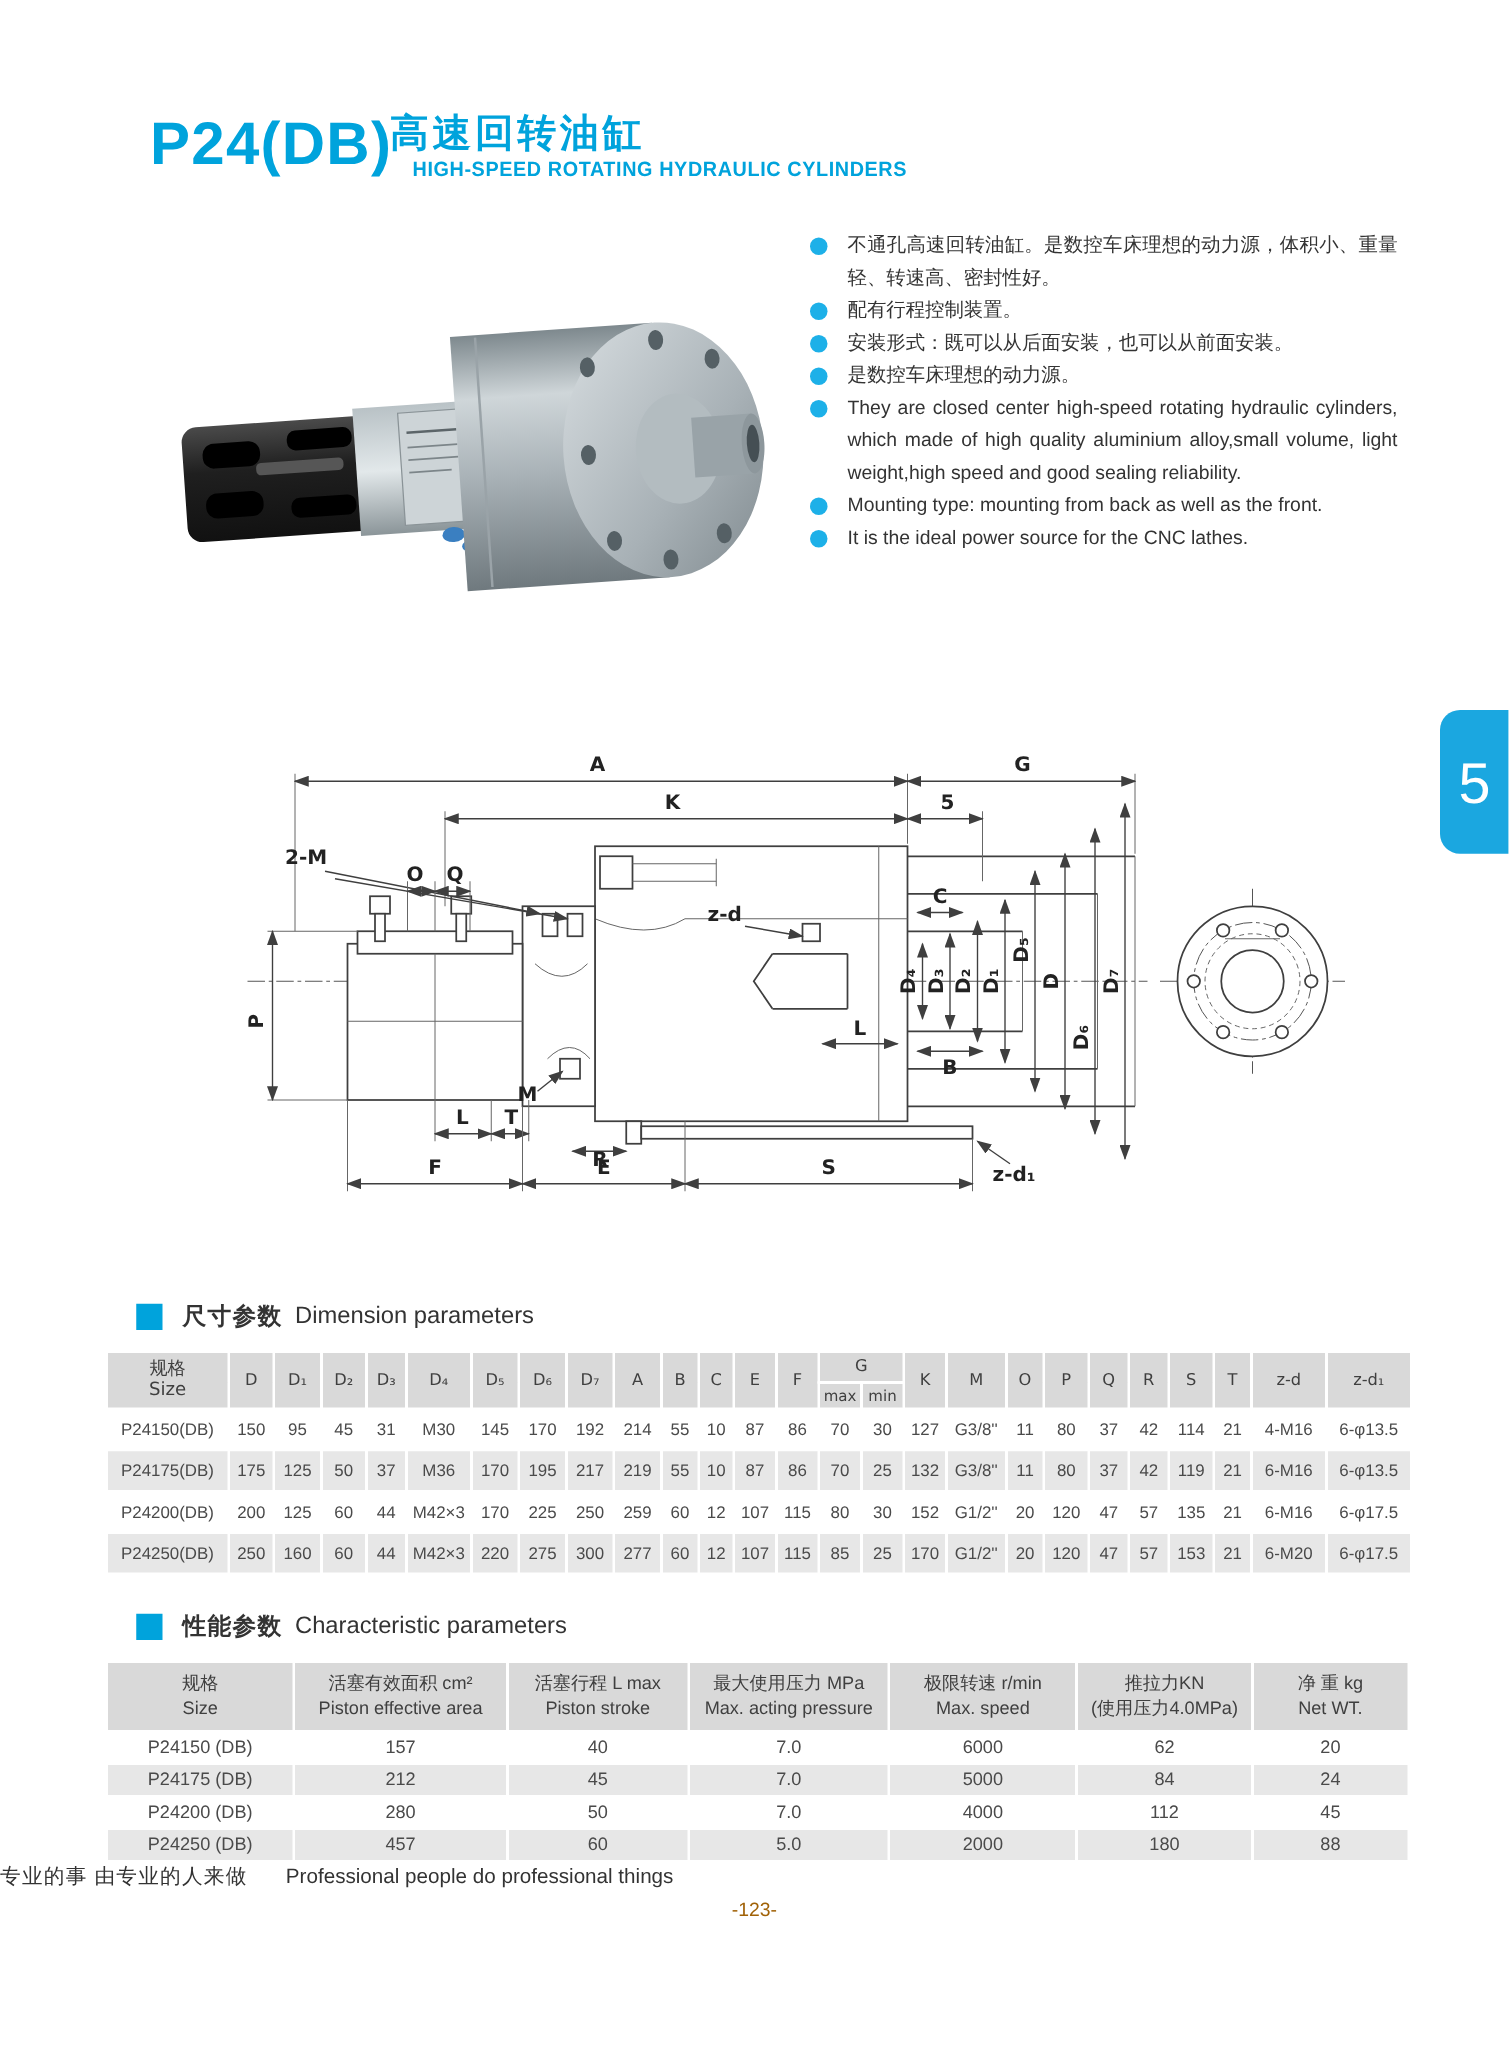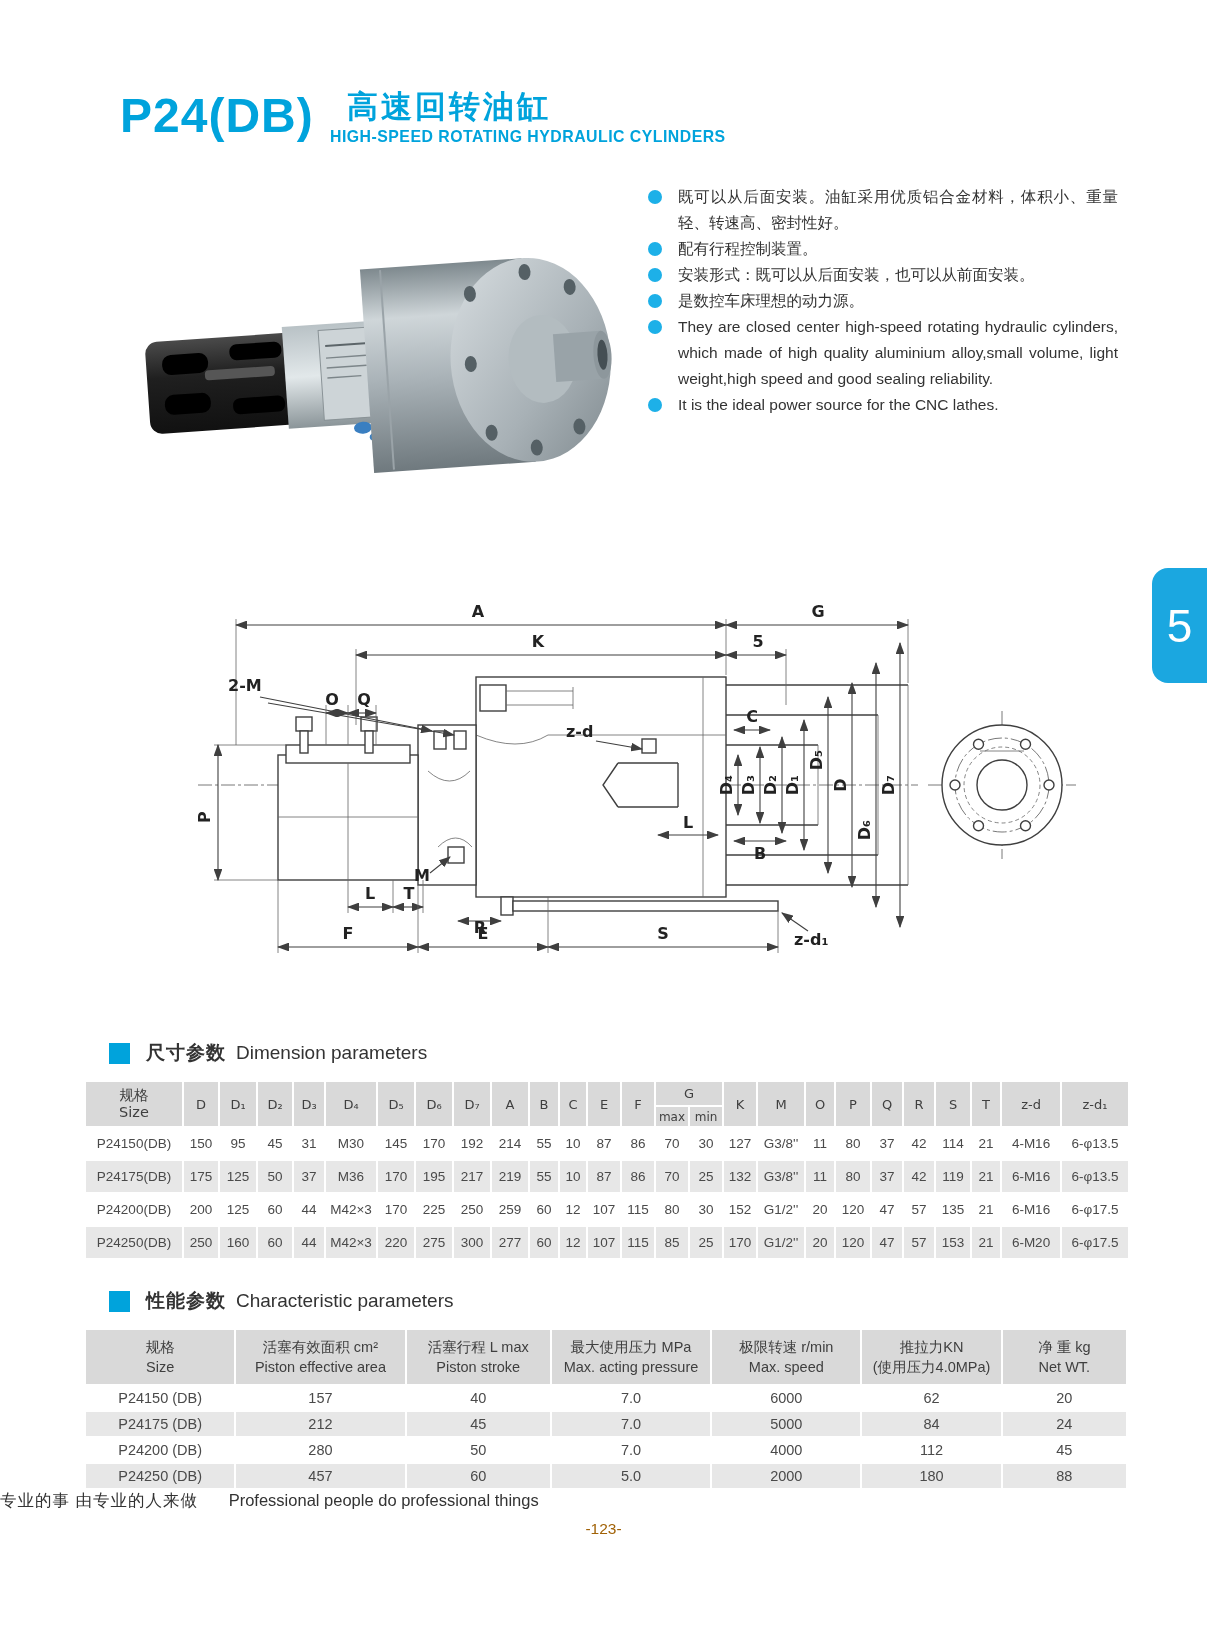--- a/index.html
+++ b/index.html
@@ -2,21 +2,21 @@
 <html><head>
 <meta charset="utf-8">
 <style>
   * { margin:0; padding:0; box-sizing:border-box; }
   html,body { background:#ffffff; }
   body { font-family:"Liberation Sans","DejaVu Sans",sans-serif; color:#3a3a3a; }
   .page { position:relative; width:1207px; height:1629px; background:#ffffff; overflow:hidden; }
 
   
   .model { position:absolute; left:120px; top:88px; font-size:48px; font-weight:bold; color:#00a3dc; letter-spacing:1px; }
-  .title-cn { position:absolute; left:347px; top:86px; font-size:31px; font-weight:bold; color:#00a3dc; letter-spacing:3px; }
+  .title-cn { position:absolute; left:312px; top:86px; font-size:31px; font-weight:bold; color:#00a3dc; letter-spacing:3px; }
   .title-en { position:absolute; left:330px; top:127px; font-size:16.5px; font-weight:bold; color:#00a3dc; letter-spacing:0.5px; transform:scaleX(0.96); transform-origin:left; }
 
   
   .features { position:absolute; left:648px; top:184px; width:470px; list-style:none; }
   .features li { position:relative; padding-left:30px; font-size:15.5px; line-height:26px; color:#333; text-align:justify; }
   .features li .dot { position:absolute; left:0; top:6px; width:14px; height:14px; border-radius:50%; background:#1db0e8; }
 
   
   .side-tab { position:absolute; right:0; top:568px; width:55px; height:115px; background:#1ba7e0; border-radius:16px 0 0 16px; display:flex; align-items:center; justify-content:center; color:#fff; font-size:46px; font-weight:400; }
 
@@ -119,25 +119,26 @@
         <ellipse cx="336" cy="140" rx="6" ry="8"></ellipse>
       </g>
       <ellipse cx="408" cy="140" rx="34" ry="44" fill="#b3bcc0"></ellipse>
       <rect x="420" y="116" width="48" height="48" fill="#99a3a8"></rect>
       <ellipse cx="468" cy="140" rx="9" ry="24" fill="#8d979c"></ellipse>
       <ellipse cx="468" cy="140" rx="5" ry="15" fill="#454f54"></ellipse>
     </g>
   </svg>
 
   <ul class="features">
-    <li><span class="dot"></span><span>既可以从后面安装。油缸采用优质铝合金材料，体积小、重量轻、转速高、密封性好。</span></li>
+    <li><span class="dot"></span><span>不通孔高速回转油缸。是数控车床理想的动力源，体积小、重量轻、转速高、密封性好。</span></li>
     <li><span class="dot"></span><span>配有行程控制装置。</span></li>
     <li><span class="dot"></span><span>安装形式：既可以从后面安装，也可以从前面安装。</span></li>
     <li><span class="dot"></span><span>是数控车床理想的动力源。</span></li>
     <li><span class="dot"></span><span>They are closed center high-speed rotating hydraulic cylinders, which made of high quality aluminium alloy,small volume, light weight,high speed and good sealing reliability.</span></li>
+    <li><span class="dot"></span><span>Mounting type: mounting from back as well as the front.</span></li>
     <li><span class="dot"></span><span>It is the ideal power source for the CNC lathes.</span></li>
   </ul>
 
   <div class="side-tab">
       <span>5</span>
     </div>
 
   <svg class="drawing" width="960" height="390" viewBox="0 0 960 390">
     <defs>
       <marker id="ma" markerWidth="11" markerHeight="8" refX="10" refY="4" orient="auto-start-reverse">

